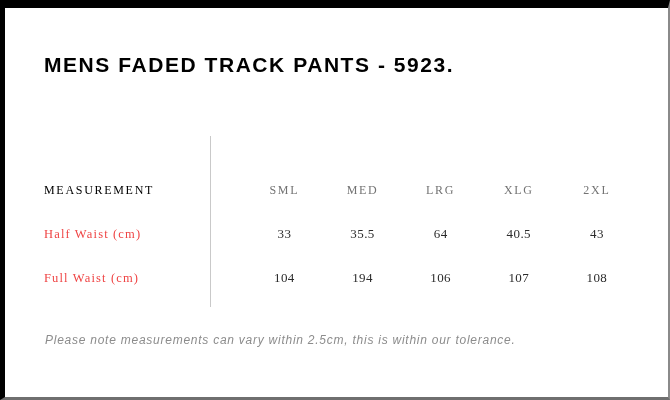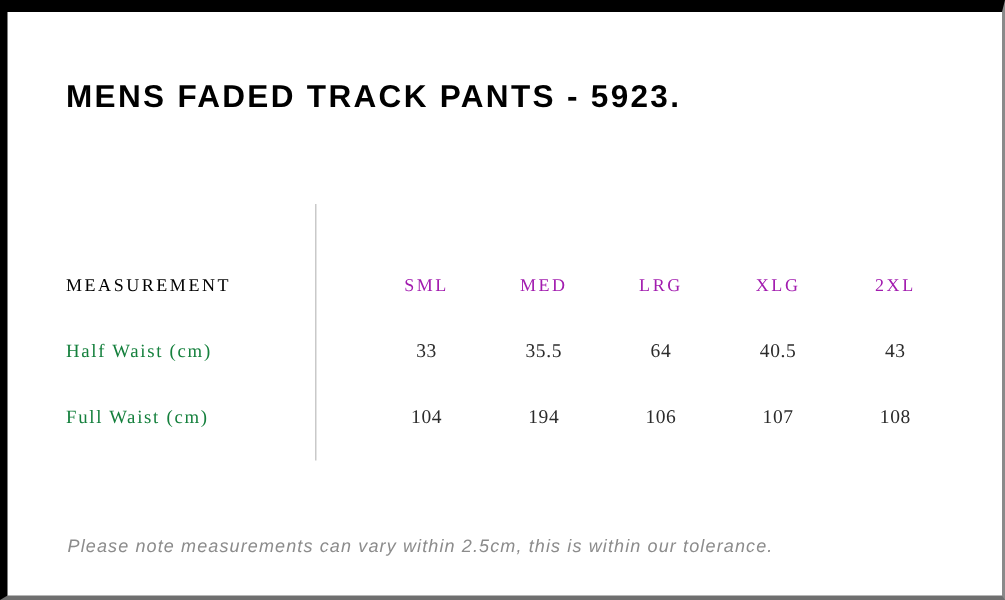--- a/index.html
+++ b/index.html
@@ -82,45 +82,45 @@
     font-size: 12px;
     font-weight: bold;
     letter-spacing: 1.7px;
     color: #000000;
     white-space: nowrap;
   }
   .th-size {
     font-size: 12px;
     font-weight: bold;
     letter-spacing: 1.7px;
-    color: #a21caf;
+    color: #737373;
     white-space: nowrap;
   }
 
   
   .td-label {
     text-align: left;
     font-size: 12.5px;
     letter-spacing: 1.15px;
-    color: #15803d;
+    color: #ef4444;
     white-space: nowrap;
   }
   .td-value {
     text-align: center;
     font-size: 13px;
     letter-spacing: 0.4px;
     color: #2b2b2b;
     white-space: nowrap;
   }
 
   
   .chart-note {
     position: absolute;
     left: 40px;
-    top: 350px;
+    top: 326px;
     font-size: 12px;
     font-style: italic;
     letter-spacing: 0.75px;
     color: #8c8c8c;
     white-space: nowrap;
     line-height: 1;
   }
 </style>
 </head>
 <body>

